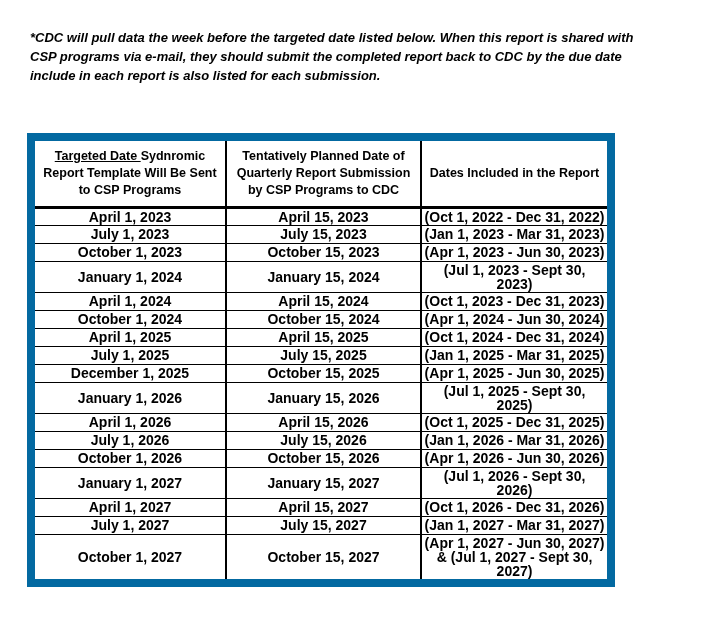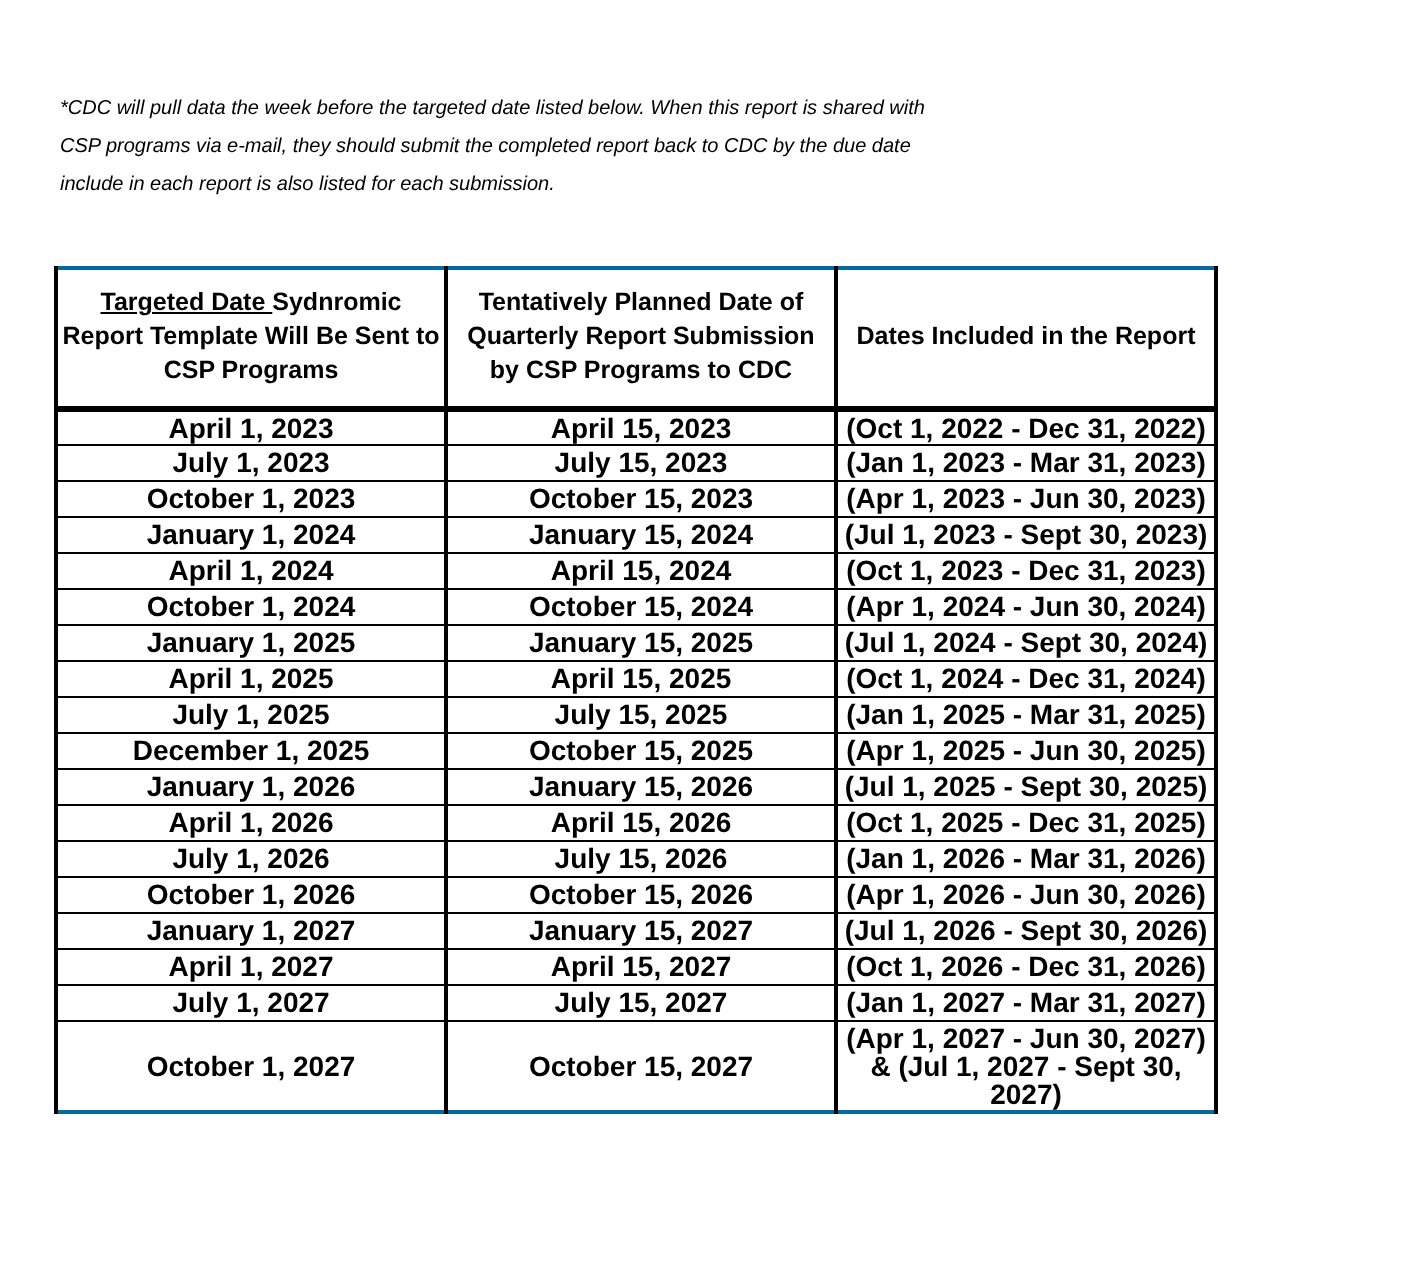--- a/index.html
+++ b/index.html
@@ -10,36 +10,36 @@
     height: 639px;
     background: #ffffff;
     color: #000000;
     font-family: "Liberation Sans", sans-serif;
     overflow: hidden;
   }
 
   .note {
     position: absolute;
     left: 30px;
-    top: 45px;
-    font-weight: 400;
+    top: 28px;
+    font-weight: 700;
     font-style: italic;
-    font-size: 10px;
+    font-size: 13px;
     line-height: 19px;
   }
   .note-line { white-space: nowrap; }
 
   table.sched {
     position: absolute;
     left: 27px;
     top: 133px;
     width: 580px;
     table-layout: fixed;
     border-collapse: collapse;
-    border: 2px solid #0369a1;
+    border: 8px solid #0369a1;
   }
   table.sched col.c1 { width: 195px; }
   table.sched col.c2 { width: 195px; }
   table.sched col.c3 { width: 190px; }
 
   table.sched th, table.sched td {
     border: 1px solid #000000;
     border-left-width: 2px;
     border-right-width: 2px;
     text-align: center;
@@ -116,25 +116,20 @@
     <td>(Oct 1, 2023 - Dec 31, 2023)</td>
   </tr>
 
 
   <tr>
     <td>October 1, 2024</td>
     <td>October 15, 2024</td>
     <td>(Apr 1, 2024 - Jun 30, 2024)</td>
   </tr>
 
-  <tr>
-    <td>January 1, 2025</td>
-    <td>January 15, 2025</td>
-    <td>(Jul 1, 2024 - Sept 30, 2024)</td>
-  </tr>
 
   <tr>
     <td>April 1, 2025</td>
     <td>April 15, 2025</td>
     <td>(Oct 1, 2024 - Dec 31, 2024)</td>
   </tr>
 
   <tr>
     <td>July 1, 2025</td>
     <td>July 15, 2025</td>

